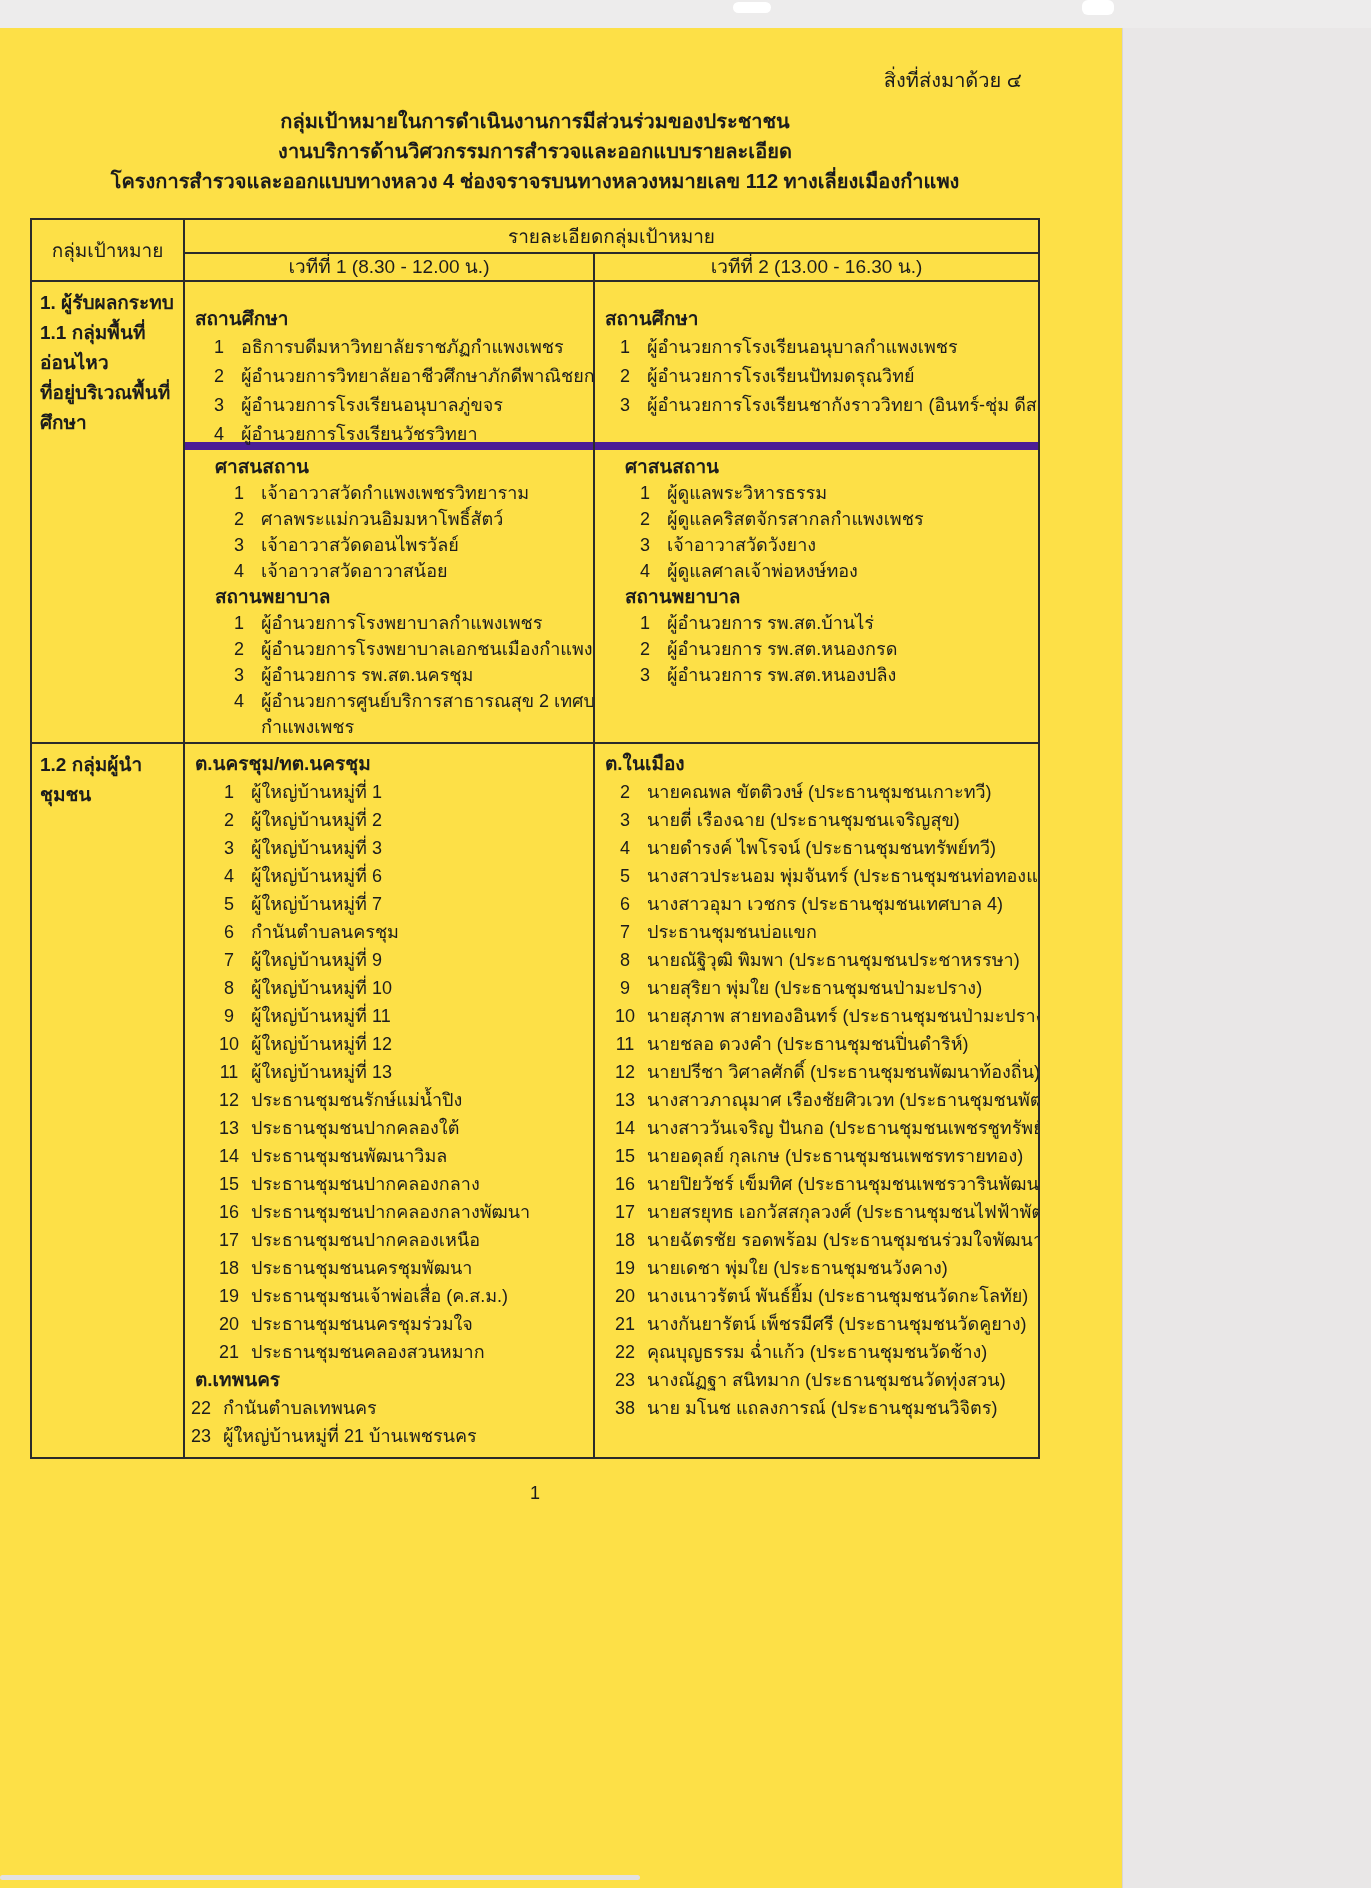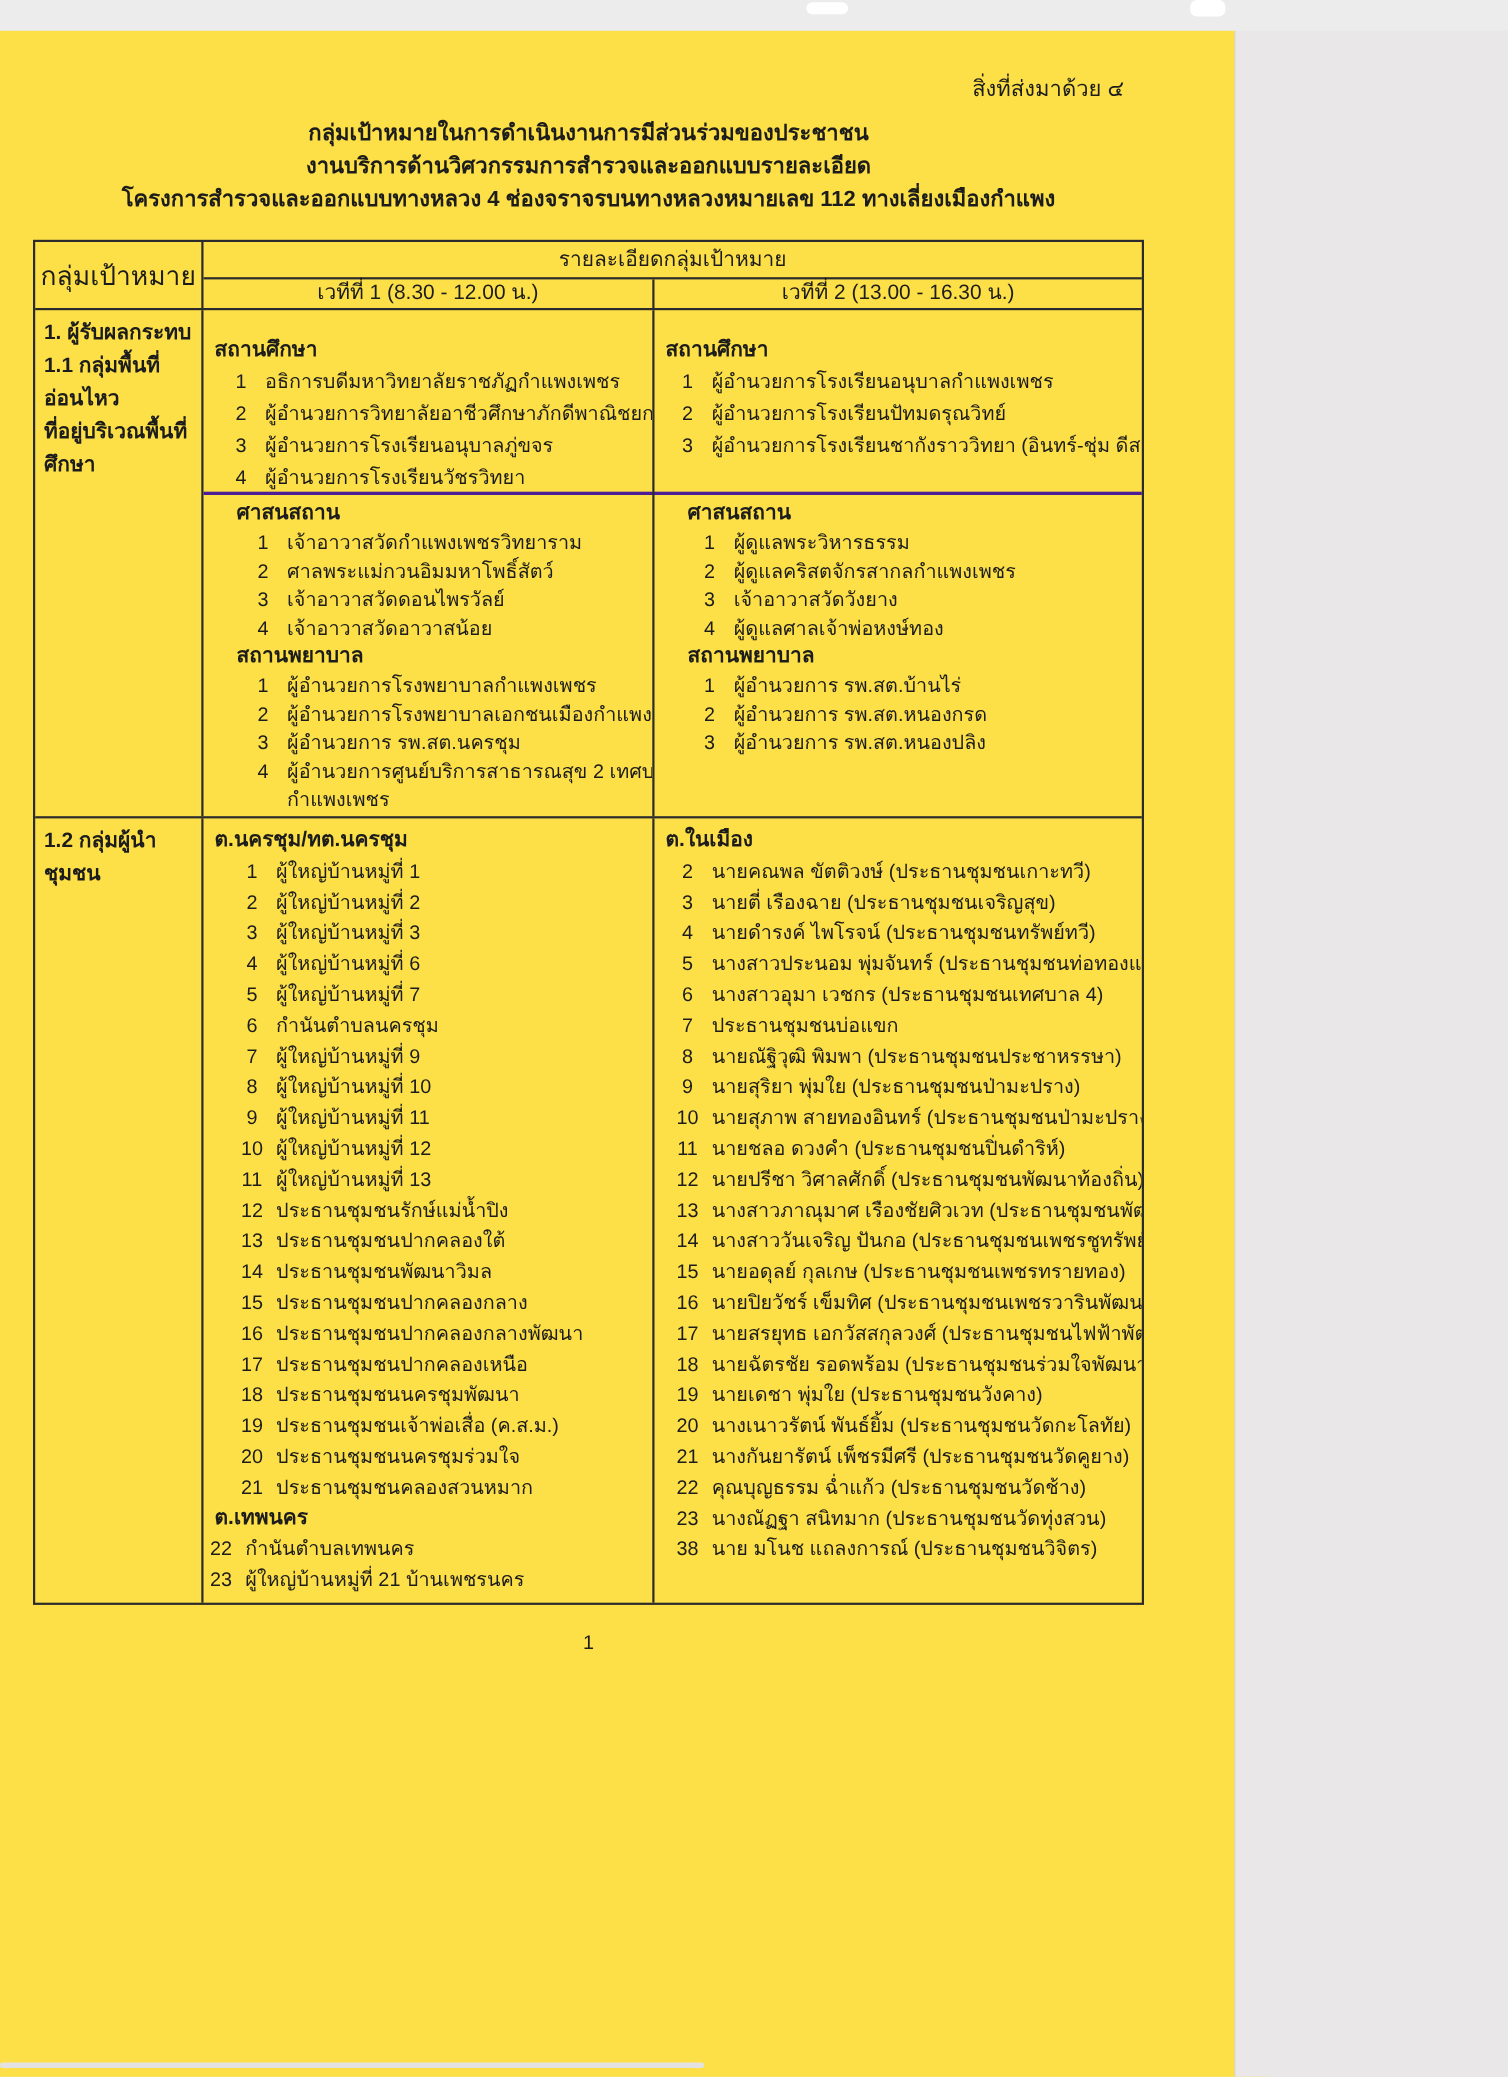--- a/index.html
+++ b/index.html
@@ -20,33 +20,33 @@
   .titles{position:absolute;top:78px;left:30px;width:1010px;text-align:center;
     font-weight:bold;font-size:20px;line-height:30px;}
   .titles div{white-space:nowrap;}
 
   
   .tbl{position:absolute;left:30px;top:190px;width:1010px;border:2px solid #2b2b2b;
     font-size:19px;box-sizing:border-box;}
   .tbl *{box-sizing:border-box;}
   .hrow{display:flex;border-bottom:2px solid #2b2b2b;}
   .hgroup{width:155px;border-right:2px solid #2b2b2b;display:flex;align-items:center;
-    justify-content:center;font-size:24px;}
+    justify-content:center;font-size:19px;}
   .hright{flex:1;}
   .hdetail{height:34px;border-bottom:2px solid #2b2b2b;text-align:center;line-height:33px;}
   .hstages{display:flex;height:26px;line-height:25px;text-align:center;}
   .hs1{width:410px;border-right:2px solid #2b2b2b;}
   .hs2{width:443px;}
   .brow{display:flex;}
   .row-impact{border-bottom:2px solid #2b2b2b;}
   .cgroup{width:155px;border-right:2px solid #2b2b2b;font-weight:bold;
     padding:6px 6px 0 8px;line-height:30px;font-size:19px;}
   .cstack{flex:1;}
   .sub{display:flex;}
-  .subA{border-bottom:3px solid #4c1d95;height:168px;}
+  .subA{border-bottom:8px solid #4c1d95;height:168px;}
   .subB{height:292px;}
   .subL{height:713px;}
   .cell{overflow:hidden;}
   .s1{width:410px;border-right:2px solid #2b2b2b;}
   .s2{width:443px;}
   .subA .cell{padding-top:22px;height:168px;}
   .subA .cell{line-height:29px;}
   .subB .cell{padding-top:4px;height:292px;line-height:26px;padding-left:20px;}
   .subL .cell{padding-top:6px;height:713px;line-height:28px;}
   .sec-h{font-weight:bold;padding-left:10px;white-space:nowrap;}

